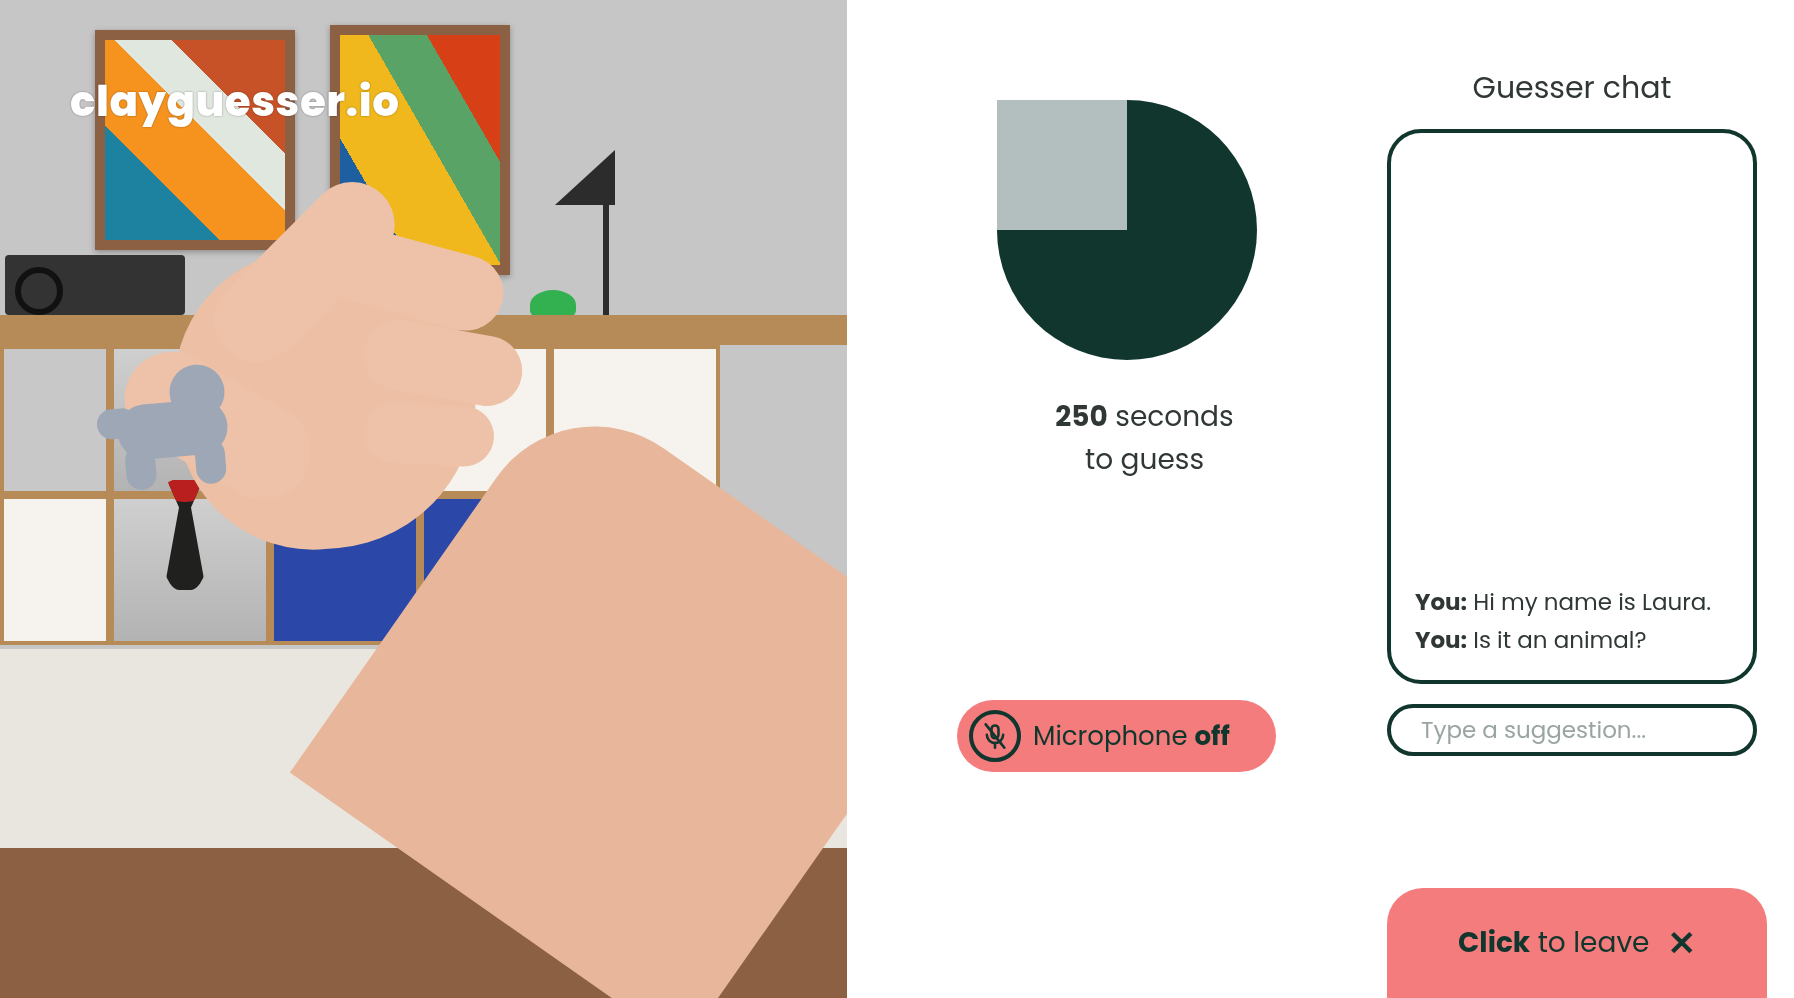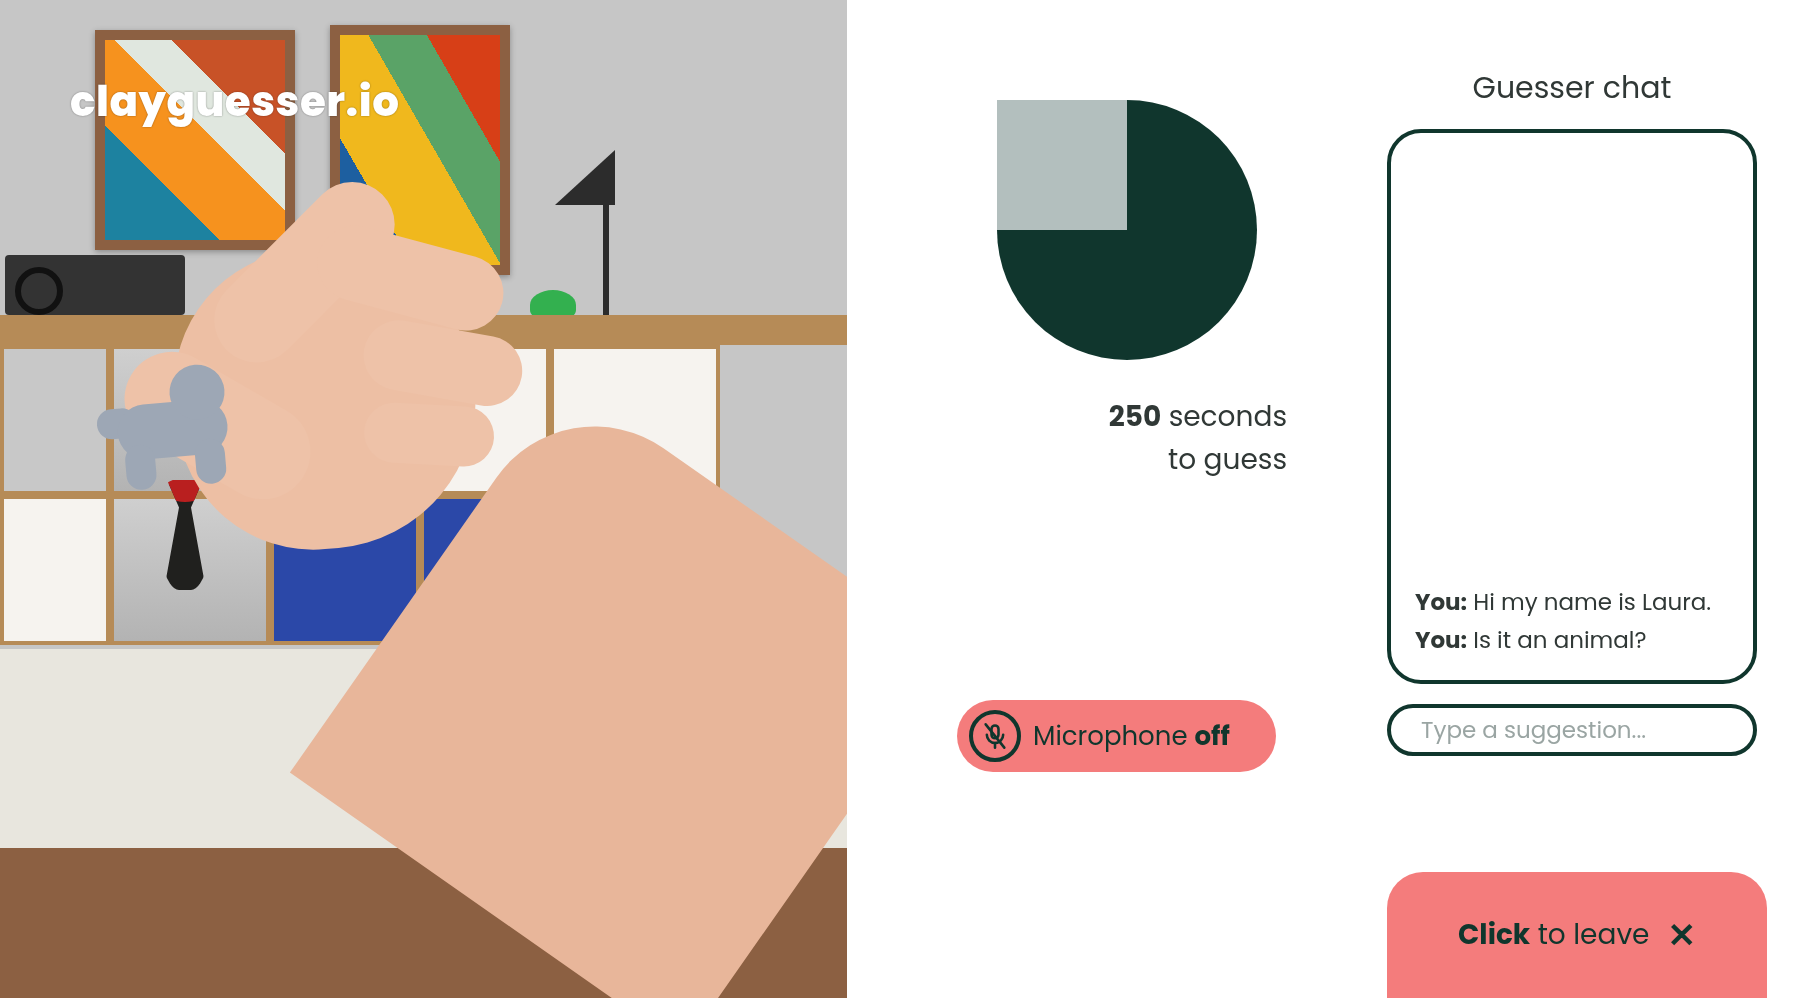--- a/index.html
+++ b/index.html
@@ -73,21 +73,21 @@
   .cleg2{top:80px;left:95px;width:30px;height:45px;}
   .ctail{top:42px;left:0;width:40px;height:30px;}
 
   
   .panel{flex:1;position:relative;background:#fff;}
 
   
   .timer{position:absolute;top:100px;left:120px;width:320px;}
   .pie{position:relative;width:260px;height:260px;border-radius:50%;background:var(--green-dark);margin:0 auto 35px;}
   .pie-slice{position:absolute;top:0;left:0;width:50%;height:50%;background:var(--grey);}
-  .countdown{font-size:28px;color:var(--text);line-height:1.55;text-align:right;margin-left:35px;}
+  .countdown{font-size:28px;color:var(--text);line-height:1.55;text-align:center;margin-left:35px;}
   .countdown b{font-weight:700;}
 
   
   .mic{
     position:absolute;top:700px;left:110px;
     display:flex;align-items:center;gap:12px;
     background:var(--coral);color:var(--green-dark);
     height:72px;padding:0 46px 0 12px;border-radius:36px;
     font-size:26px;cursor:pointer;
   }
@@ -109,21 +109,21 @@
     padding:0 28px;display:flex;align-items:center;cursor:text;
   }
   .suggest input{
     border:none;outline:none;width:100%;font-size:23px;color:var(--text);
     background:transparent;
   }
   .suggest input::placeholder{color:#9aa5a3;}
 
   
   .leave{
-    position:absolute;bottom:0;left:540px;width:380px;height:126px;
+    position:absolute;bottom:0;left:540px;width:380px;height:110px;
     background:var(--coral);border-radius:36px 36px 0 0;
     display:flex;align-items:center;justify-content:center;gap:18px;
     color:var(--green-dark);font-size:28px;cursor:pointer;
   }
   .leave .x{font-size:34px;font-weight:700;line-height:1;}
 
   
   @media (min-width:1px){}
 </style>
 </head>

